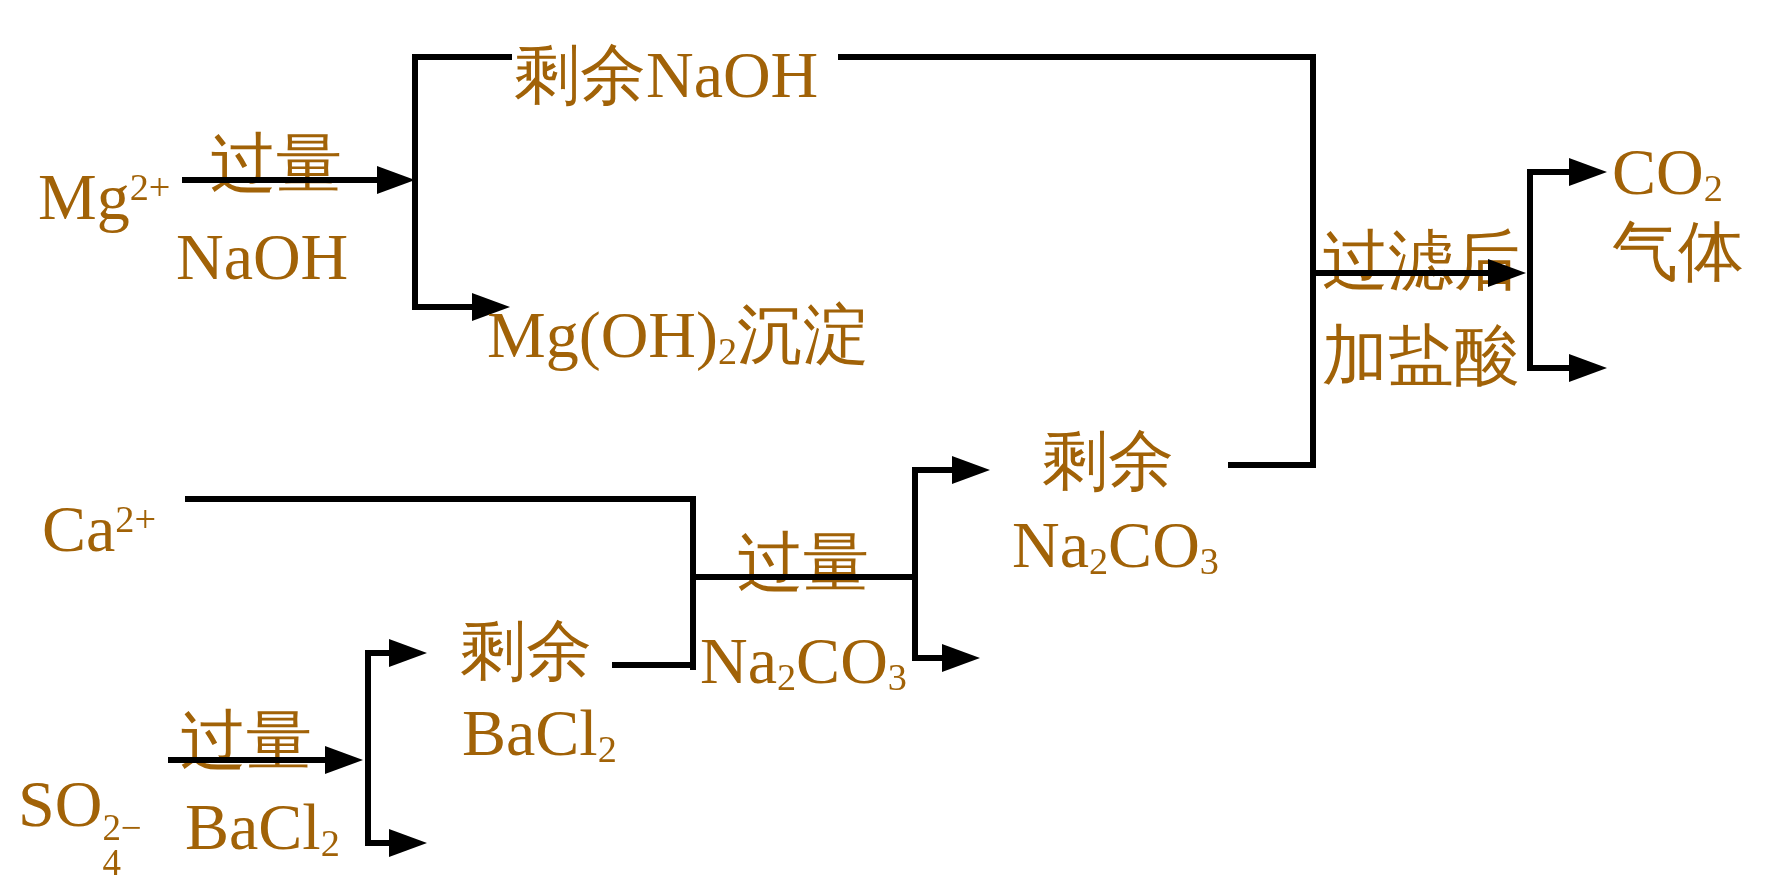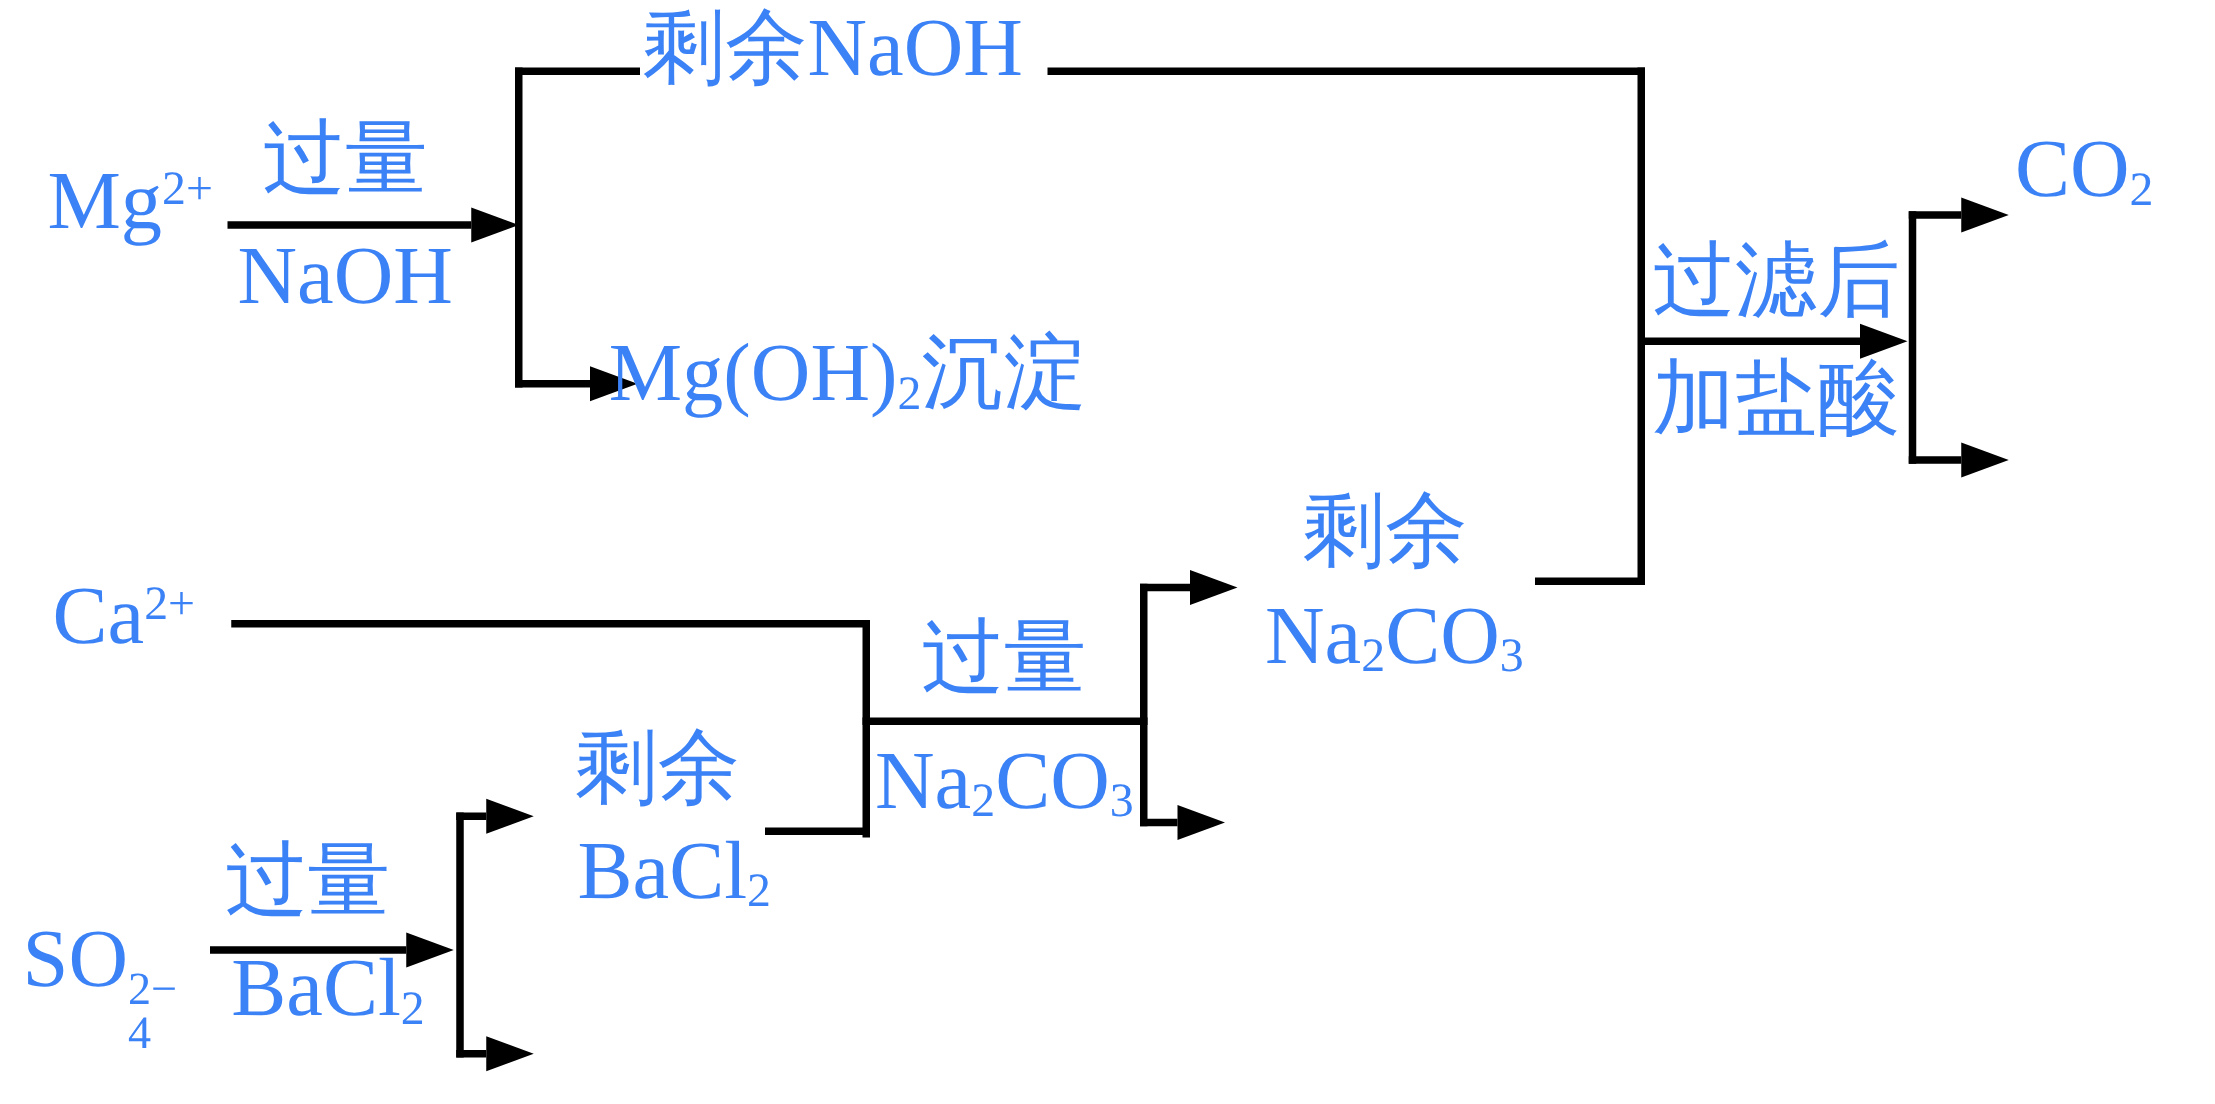--- a/index.html
+++ b/index.html
@@ -1,35 +1,35 @@
 <!DOCTYPE html>
 <html><head>
 <meta charset="utf-8">
 <style>
   html,body{margin:0;padding:0;background:#fff;}
   .canvas{position:relative;width:1772px;height:883px;background:#fff;overflow:hidden;
           font-family:"Liberation Serif","DejaVu Serif",serif;color:#000;}
-  .txt{position:absolute;white-space:nowrap;font-size:66px;line-height:1;color:#3b82f6;}
+  .txt{position:absolute;white-space:nowrap;font-size:66px;line-height:1;color:#a16207;margin-top:36px;}
   .txt sub{font-size:0.58em;vertical-align:-0.18em;line-height:1;}
   .txt sup{font-size:0.58em;vertical-align:0.5em;line-height:1;}
   .hline{position:absolute;height:6px;background:#000;}
   .vline{position:absolute;width:6px;background:#000;}
   .arrh{position:absolute;width:0;height:0;
         border-left:38px solid #000;border-top:14px solid transparent;border-bottom:14px solid transparent;}
   .stack{display:inline-flex;flex-direction:column;align-items:flex-start;
          font-size:0.56em;line-height:0.95;vertical-align:-0.38em;}
 </style>
 </head>
 <body>
 
 <div class="canvas">
 
   <div class="txt" style="left:38px;top:128px"><span>Mg</span><sup>2+</sup></div>
   <div class="txt" style="left:210px;top:95px">过量</div>
-  <div class="txt" style="left:190px;top:188px">NaOH</div>
+  <div class="txt" style="left:176px;top:188px">NaOH</div>
   <div class="hline" style="left:182px;top:177px;width:195px"></div>
   <div class="arrh" style="left:377px;top:166px"></div>
 
   <div class="vline" style="left:412px;top:54px;height:256px"></div>
   <div class="hline" style="left:412px;top:54px;width:100px"></div>
   <div class="txt" style="left:514px;top:6px">剩余NaOH</div>
   <div class="hline" style="left:838px;top:54px;width:478px"></div>
   <div class="hline" style="left:412px;top:304px;width:60px"></div>
   <div class="arrh" style="left:472px;top:293px"></div>
   <div class="txt" style="left:487px;top:266px"><span>Mg(OH)</span><sub>2</sub><span>沉淀</span></div>
@@ -40,20 +40,21 @@
   <div class="txt" style="left:1322px;top:287px">加盐酸</div>
   <div class="hline" style="left:1316px;top:270px;width:172px"></div>
   <div class="arrh" style="left:1488px;top:259px"></div>
 
   <div class="vline" style="left:1527px;top:169px;height:202px"></div>
   <div class="hline" style="left:1527px;top:169px;width:42px"></div>
   <div class="arrh" style="left:1569px;top:158px"></div>
   <div class="hline" style="left:1527px;top:365px;width:42px"></div>
   <div class="arrh" style="left:1569px;top:354px"></div>
   <div class="txt" style="left:1612px;top:103px"><span>CO</span><sub>2</sub></div>
+  <div class="txt" style="left:1612px;top:183px">气体</div>
 
   <div class="txt" style="left:42px;top:460px"><span>Ca</span><sup>2+</sup></div>
   <div class="hline" style="left:185px;top:496px;width:511px"></div>
   <div class="vline" style="left:690px;top:496px;height:174px"></div>
   <div class="hline" style="left:612px;top:662px;width:84px"></div>
 
   <div class="txt" style="left:737px;top:494px">过量</div>
   <div class="txt" style="left:700px;top:592px"><span>Na</span><sub>2</sub><span>CO</span><sub>3</sub></div>
   <div class="hline" style="left:690px;top:574px;width:228px"></div>
 

